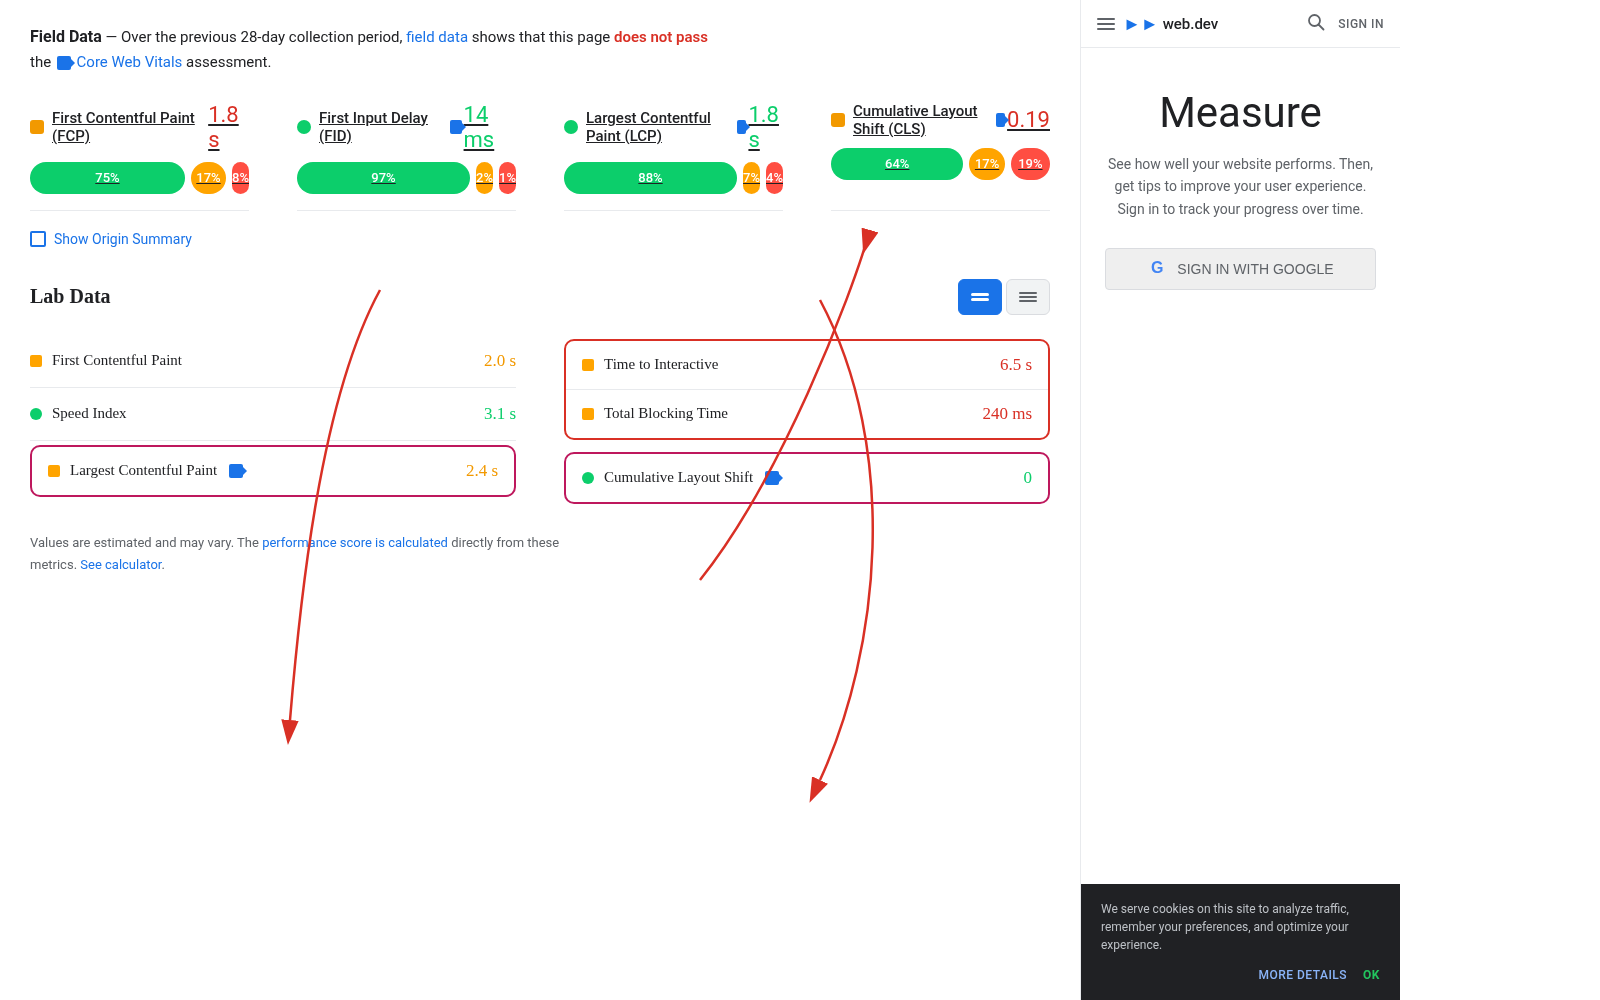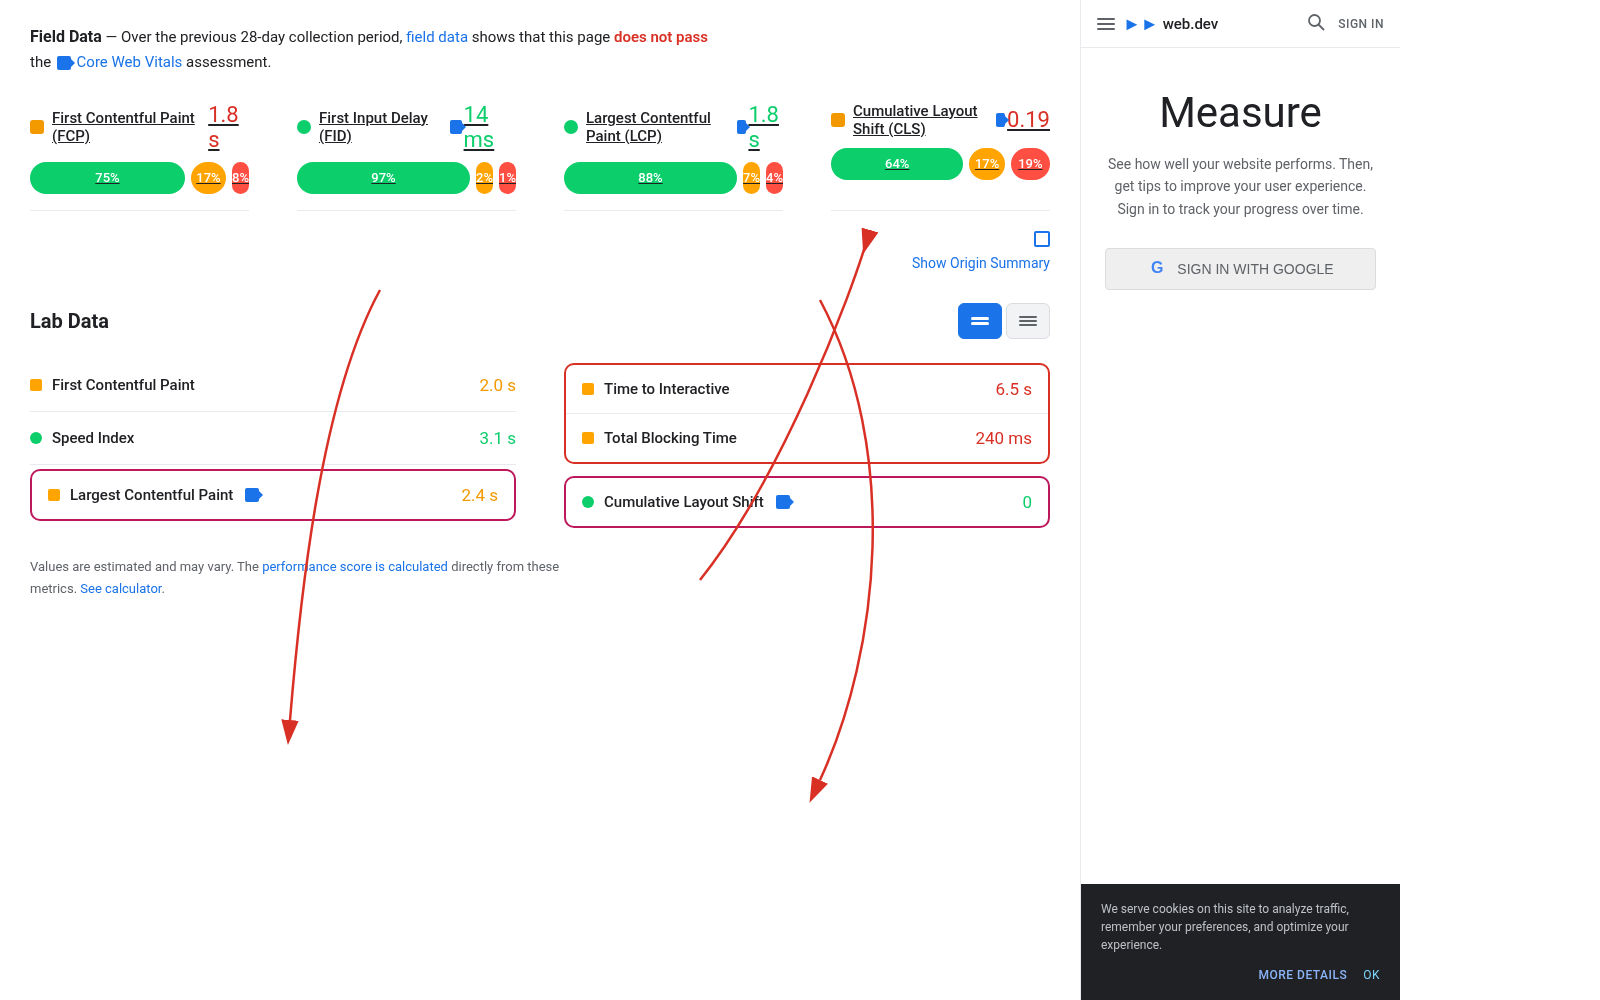--- a/index.html
+++ b/index.html
@@ -115,43 +115,43 @@
       border-radius: 20px;
       height: 32px;
     }
     .seg-green { background: #0cce6b; }
     .seg-orange { background: #ffa400; }
     .seg-red { background: #ff4e42; }
 
     
     .origin-summary {
       display: flex;
-      align-items: flex-end;
+      align-items: center;
       gap: 8px;
       margin: 12px 0 32px 0;
-      flex-direction: column;
     }
     .checkbox-box {
       width: 16px;
       height: 16px;
       border: 2px solid #1a73e8;
       border-radius: 2px;
       display: inline-flex;
       align-items: center;
       justify-content: center;
     }
     .origin-label {
       color: #1a73e8;
       font-size: 14px;
       cursor: pointer;
     }
 
     
     .lab-data-section {
       margin-top: 18px;
+      font-family: Liberation Serif, serif;
     }
     .lab-data-header {
       display: flex;
       align-items: center;
       justify-content: space-between;
       margin-bottom: 20px;
     }
     .lab-title {
       font-size: 20px;
       font-weight: 700;
@@ -340,23 +340,23 @@
     }
     .cookie-link {
       color: #8ab4f8;
       font-size: 12px;
       font-weight: 500;
       text-transform: uppercase;
       letter-spacing: 0.5px;
       cursor: pointer;
     }
     .cookie-ok {
-      color: #7dd3fc;
+      color: #22c55e;
       font-size: 12px;
-      font-weight: 400;
+      font-weight: 700;
       text-transform: uppercase;
       letter-spacing: 0.5px;
       cursor: pointer;
     }
 
     
     .arrows-overlay {
       position: absolute;
       top: 0;
       left: 0;

